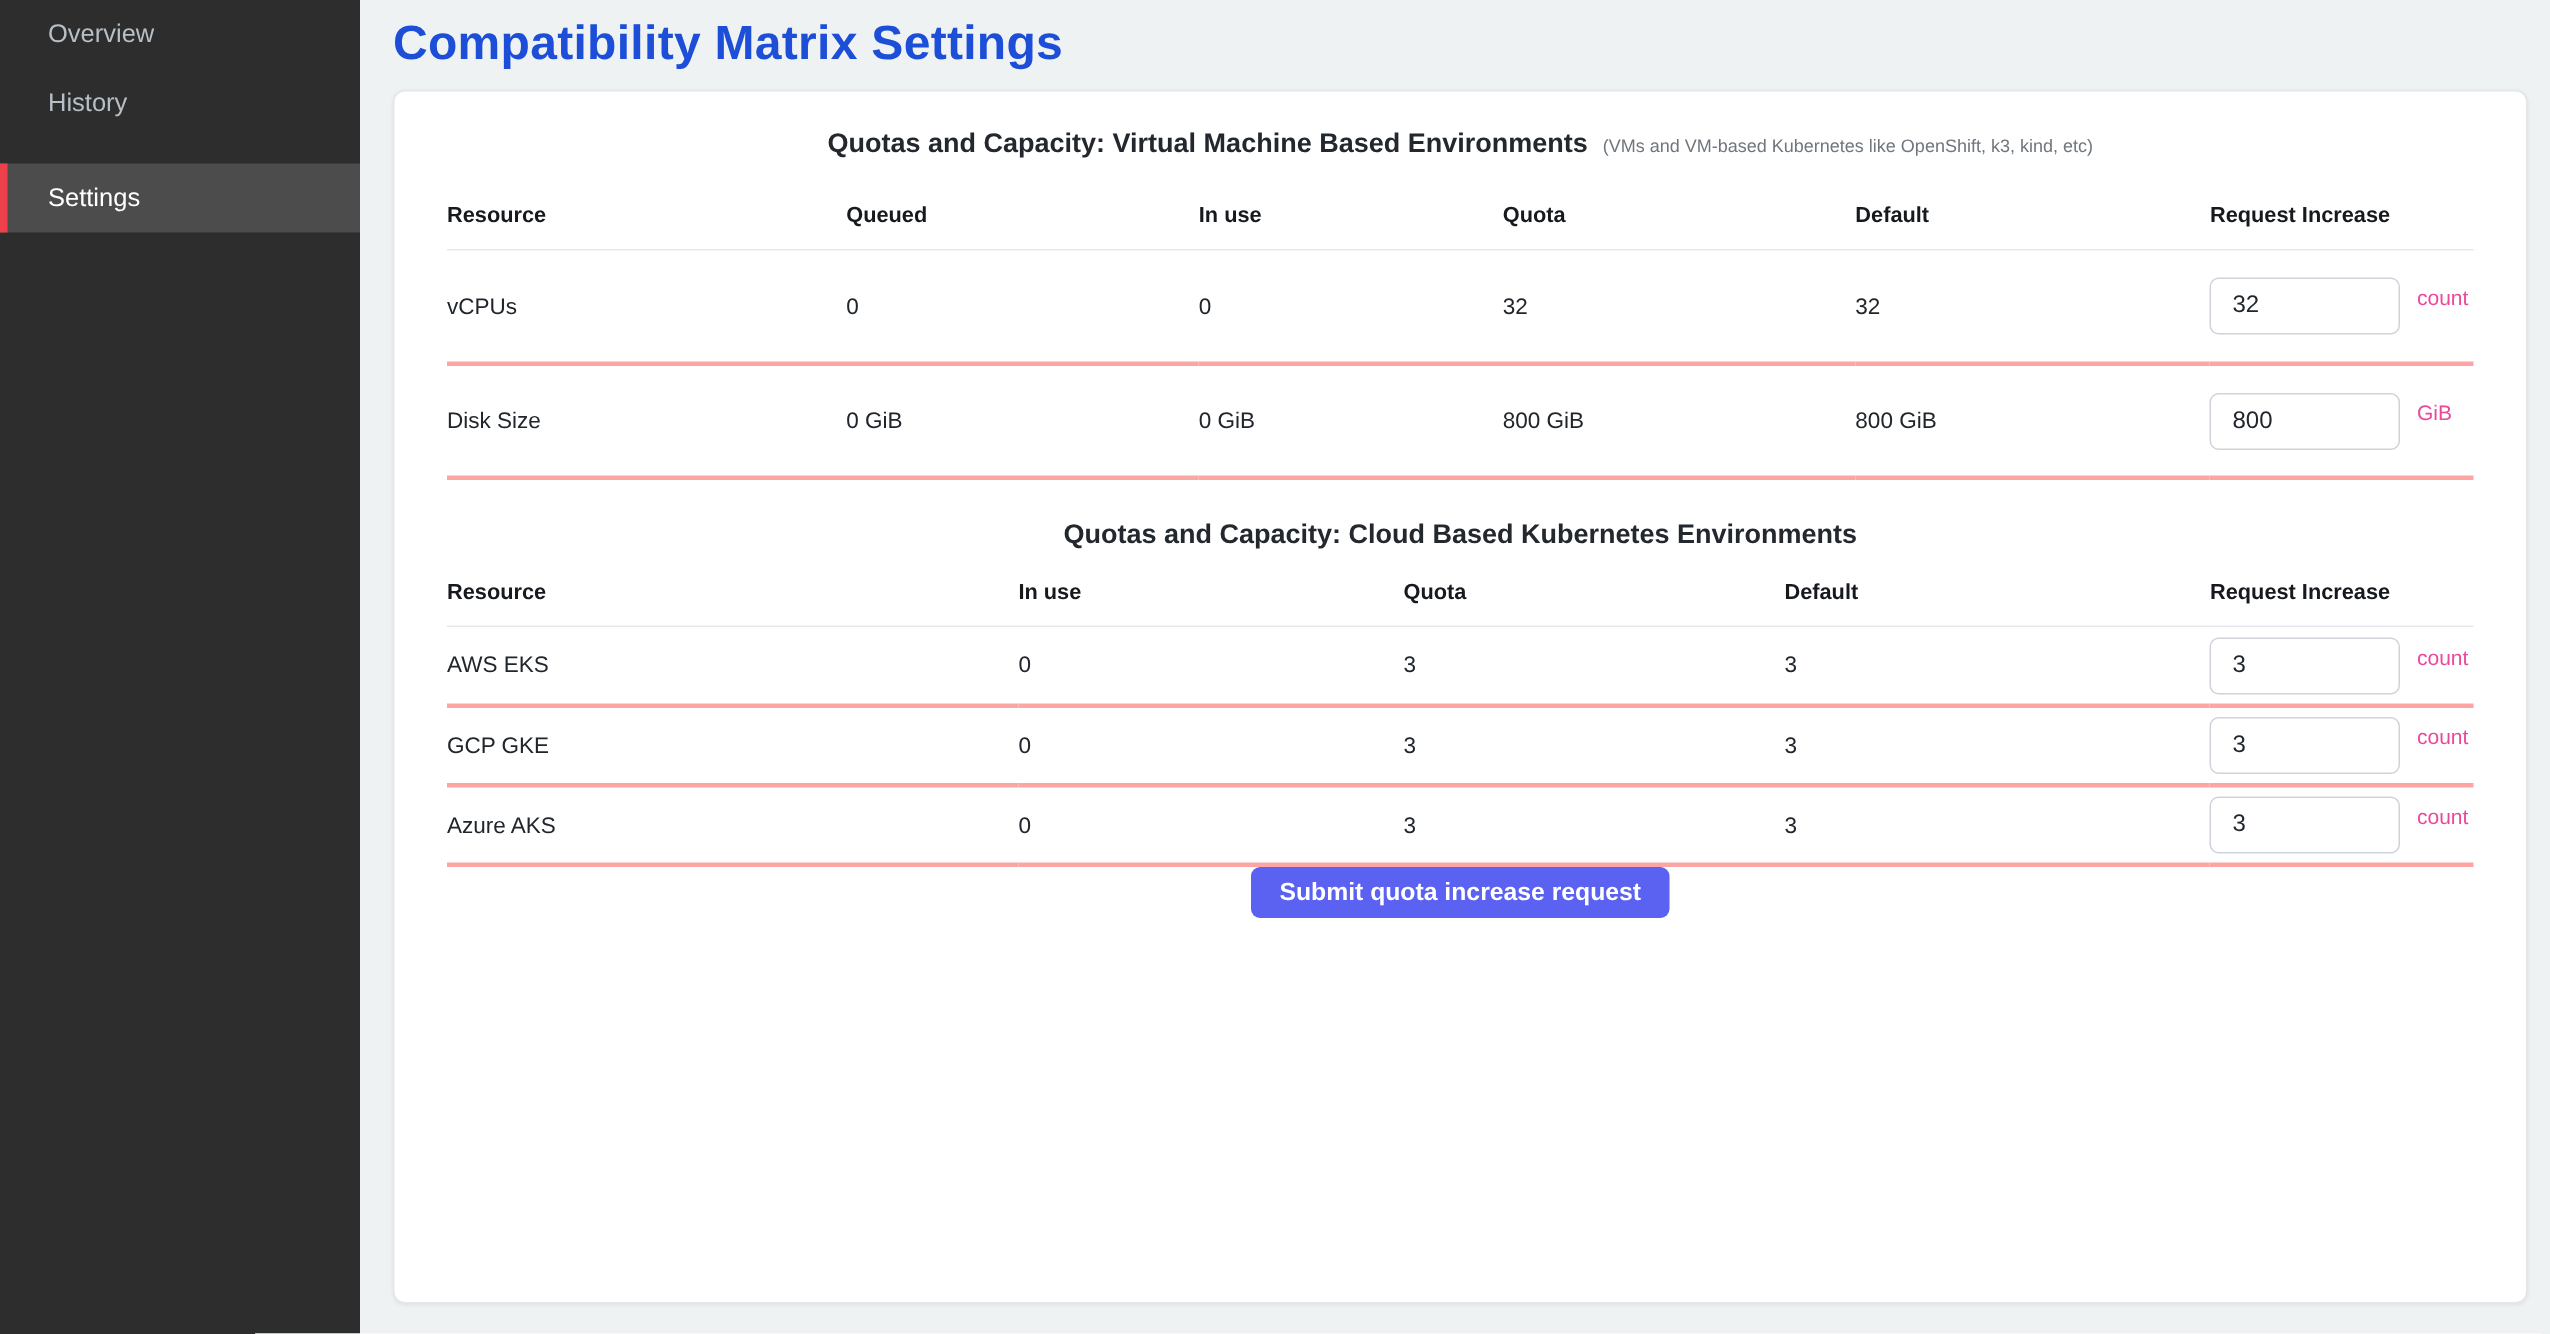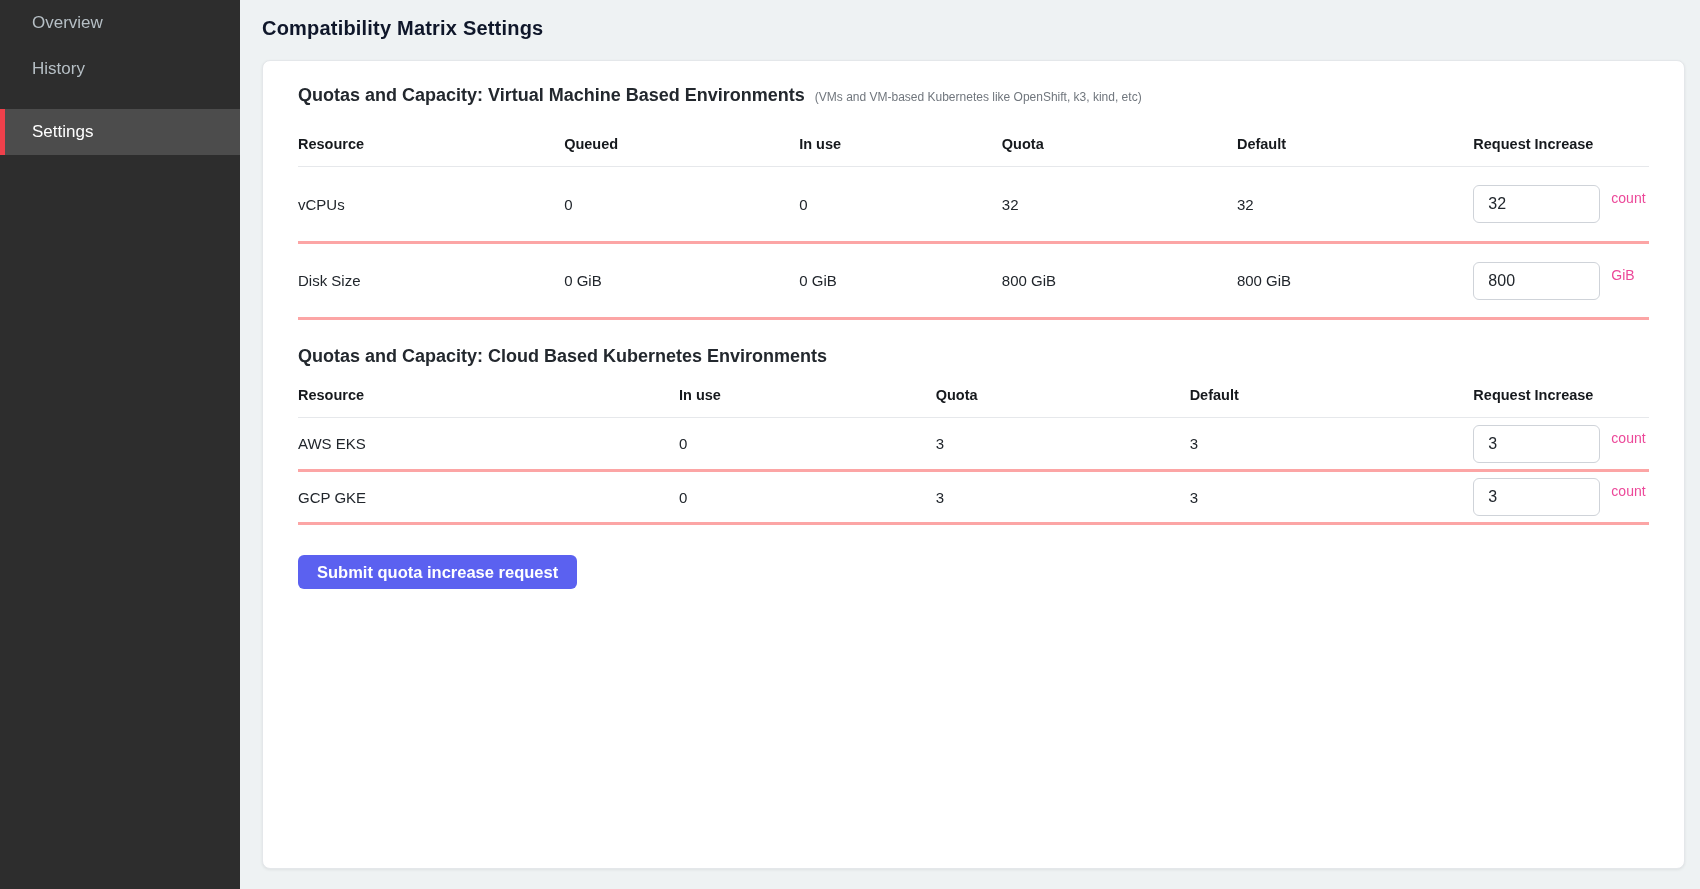--- a/index.html
+++ b/index.html
@@ -33,39 +33,39 @@
     border-left-color: #ee404b;
     margin-top: 17px;
   }
 
   
   .main {
     flex: 1;
     padding: 12px 15px 0 22px;
   }
   .page-title {
-    font-size: 20px;
+    font-size: 32px;
     font-weight: bold;
-    color: #0f172a;
+    color: #1d4ed8;
     margin: 0 0 16px 0;
     line-height: 32px;
     letter-spacing: 0.2px;
   }
 
   .card {
     background: #ffffff;
     border: 1px solid #e4e7ea;
     border-radius: 8px;
     box-shadow: 0 1px 3px rgba(0,0,0,0.07);
     padding: 24px 35px 18px 35px;
     height: 809px;
     overflow: hidden;
   }
 
-  .section-head { display: flex; align-items: baseline; gap: 10px; }
+  .section-head { display: flex; align-items: baseline; gap: 10px; justify-content: center; }
   .section-title { font-size: 18px; font-weight: bold; color: #23282e; }
   .section-sub   { font-size: 12px; color: #70767d; }
 
   table {
     width: 100%;
     border-collapse: collapse;
     table-layout: fixed;
   }
   .vm-table    { margin-top: 18px; }
   .cloud-table { margin-top: 12px; }
@@ -97,21 +97,21 @@
     border-radius: 6px;
     padding: 0 14px;
     font-size: 16px;
     color: #21262c;
     font-family: "Liberation Sans", sans-serif;
     outline: none;
     background: #fff;
   }
   .unit { font-size: 14px; color: #ec4899; position: relative; top: -6px; }
 
-  .submit-row { display: flex; justify-content: flex-start; margin-top: 30px; }
+  .submit-row { display: flex; justify-content: center; }
   .submit-btn {
     background: #5b61f0;
     color: #ffffff;
     border: none;
     border-radius: 6px;
     height: 34px;
     padding: 0 19px;
     font-size: 16.5px;
     font-weight: bold;
     font-family: "Liberation Sans", sans-serif;
@@ -234,20 +234,32 @@
             <td>0</td>
             <td>3</td>
             <td>3</td>
             <td>
               <div class="req-cell">
                 <input class="quota-input" type="text" value="3" style="">
                 <span class="unit">count</span>
               </div>
             </td>
           </tr>
+          <tr>
+            <td>Azure AKS</td>
+            <td>0</td>
+            <td>3</td>
+            <td>3</td>
+            <td>
+              <div class="req-cell">
+                <input class="quota-input" type="text" value="3" style="">
+                <span class="unit">count</span>
+              </div>
+            </td>
+          </tr>
         </tbody>
       </table>
     </section>
 
     <div class="submit-row">
       <button class="submit-btn">Submit quota increase request</button>
     </div>
 
   </div>
 </main>

